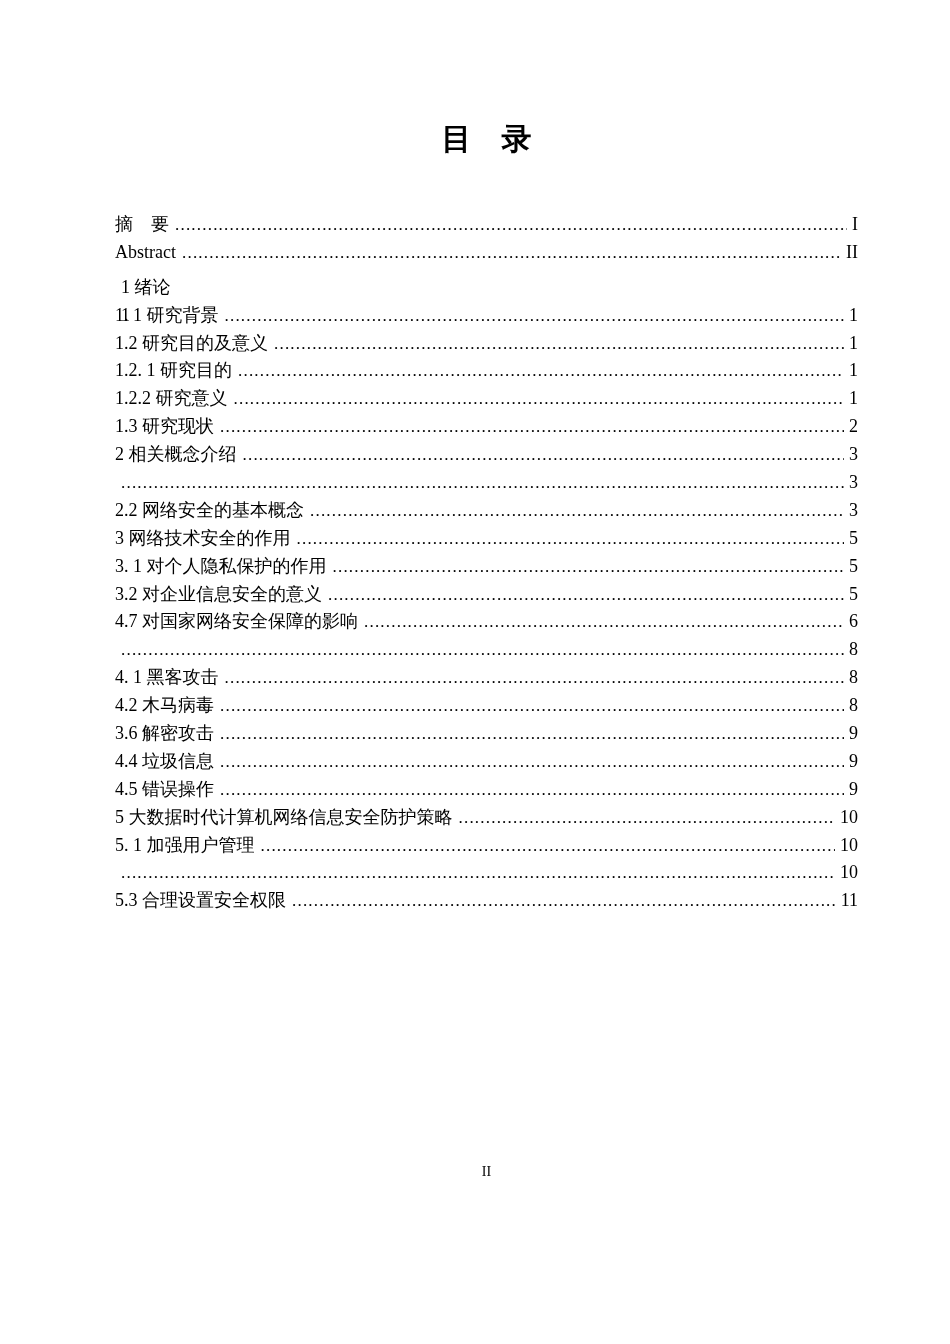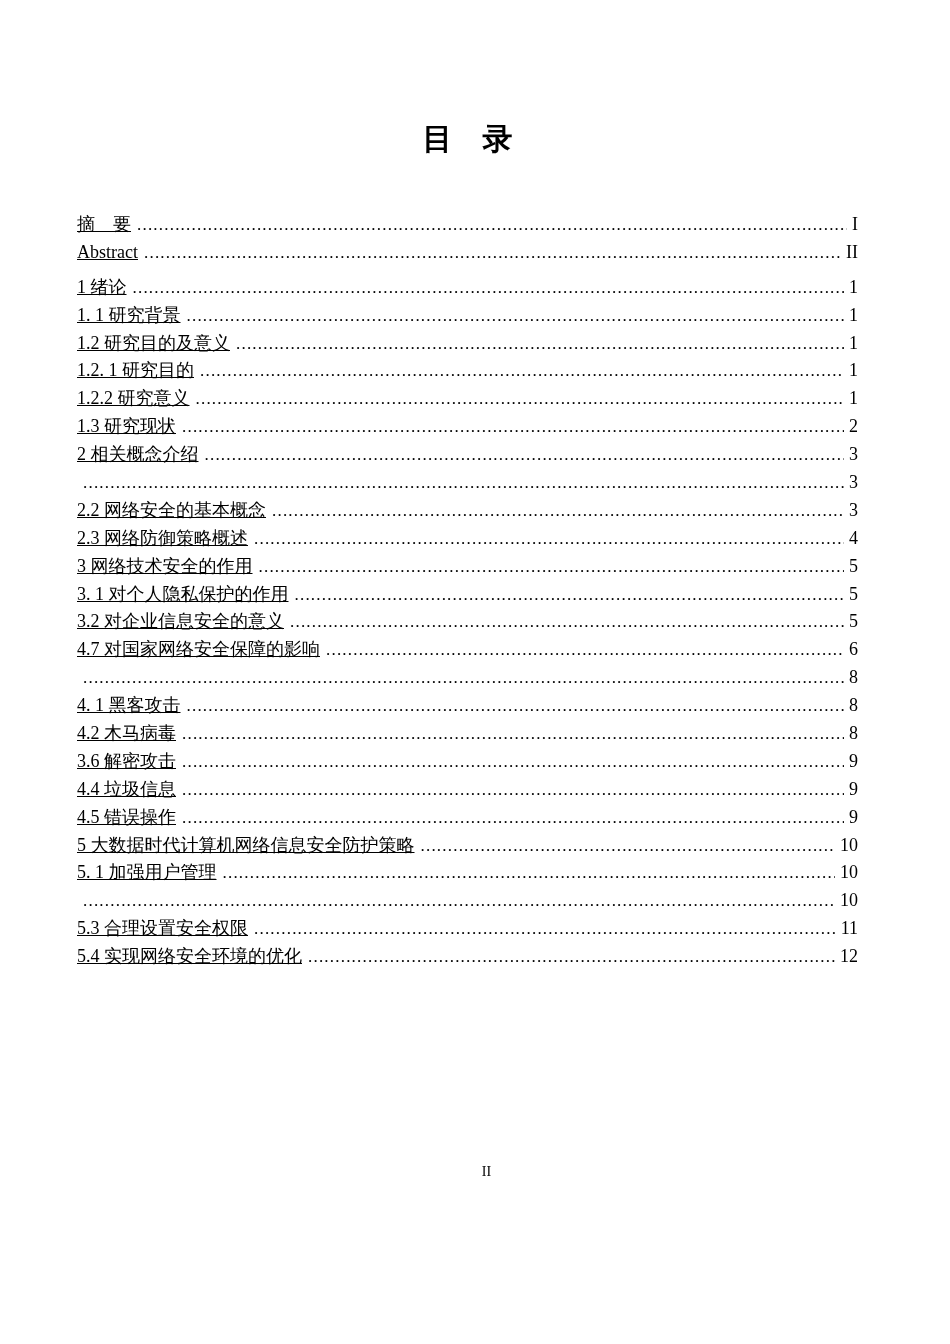--- a/index.html
+++ b/index.html
@@ -8,21 +8,21 @@
     background: #ffffff;
   }
   .page {
     position: relative;
     width: 950px;
     height: 1184px;
     background: #ffffff;
     color: #000000;
     font-family: "Liberation Serif", "DejaVu Serif", serif;
     box-sizing: border-box;
-    padding: 122px 92px 0 77px;
+    padding: 122px 92px 0 115px;
     overflow: hidden;
   }
   .doc-title {
     margin: 0 0 56px 0;
     text-align: center;
     font-family: "Liberation Sans", "DejaVu Sans", sans-serif;
     font-weight: bold;
     font-size: 30px;
     line-height: 33px;
     color: #000000;
@@ -34,24 +34,24 @@
     display: flex;
     align-items: baseline;
     height: 27.9px;
     line-height: 27.9px;
     font-size: 18px;
     white-space: nowrap;
     cursor: pointer;
   }
   .toc-row.gap-before {
     margin-top: 7px;
+    flex-direction: column;
   }
   .toc-label {
     flex: 0 0 auto;
-    text-decoration: underline;
   }
   .toc-dots {
     flex: 1 1 auto;
     overflow: hidden;
     white-space: nowrap;
     margin: 0 5px 0 6px;
     font-size: 17px;
     letter-spacing: 1.2px;
   }
   .toc-dots::after {
@@ -136,25 +136,20 @@
     <span class="toc-dots"></span>
     <span class="toc-page">3</span>
   </div>
 
   <div class="toc-row">
     <span class="toc-label">2.2 网络安全的基本概念</span>
     <span class="toc-dots"></span>
     <span class="toc-page">3</span>
   </div>
 
-  <div class="toc-row">
-    <span class="toc-label">2.3 网络防御策略概述</span>
-    <span class="toc-dots"></span>
-    <span class="toc-page">4</span>
-  </div>
 
   <div class="toc-row">
     <span class="toc-label">3 网络技术安全的作用</span>
     <span class="toc-dots"></span>
     <span class="toc-page">5</span>
   </div>
 
   <div class="toc-row">
     <span class="toc-label">3. 1 对个人隐私保护的作用</span>
     <span class="toc-dots"></span>
@@ -224,21 +219,16 @@
     <span class="toc-dots"></span>
     <span class="toc-page">10</span>
   </div>
 
   <div class="toc-row">
     <span class="toc-label">5.3 合理设置安全权限</span>
     <span class="toc-dots"></span>
     <span class="toc-page">11</span>
   </div>
 
-  <div class="toc-row">
-    <span class="toc-label">5.4 实现网络安全环境的优化</span>
-    <span class="toc-dots"></span>
-    <span class="toc-page">12</span>
-  </div>
 </div>
 
   <div class="page-footer">II</div>
 </div>
 
 </body></html>

